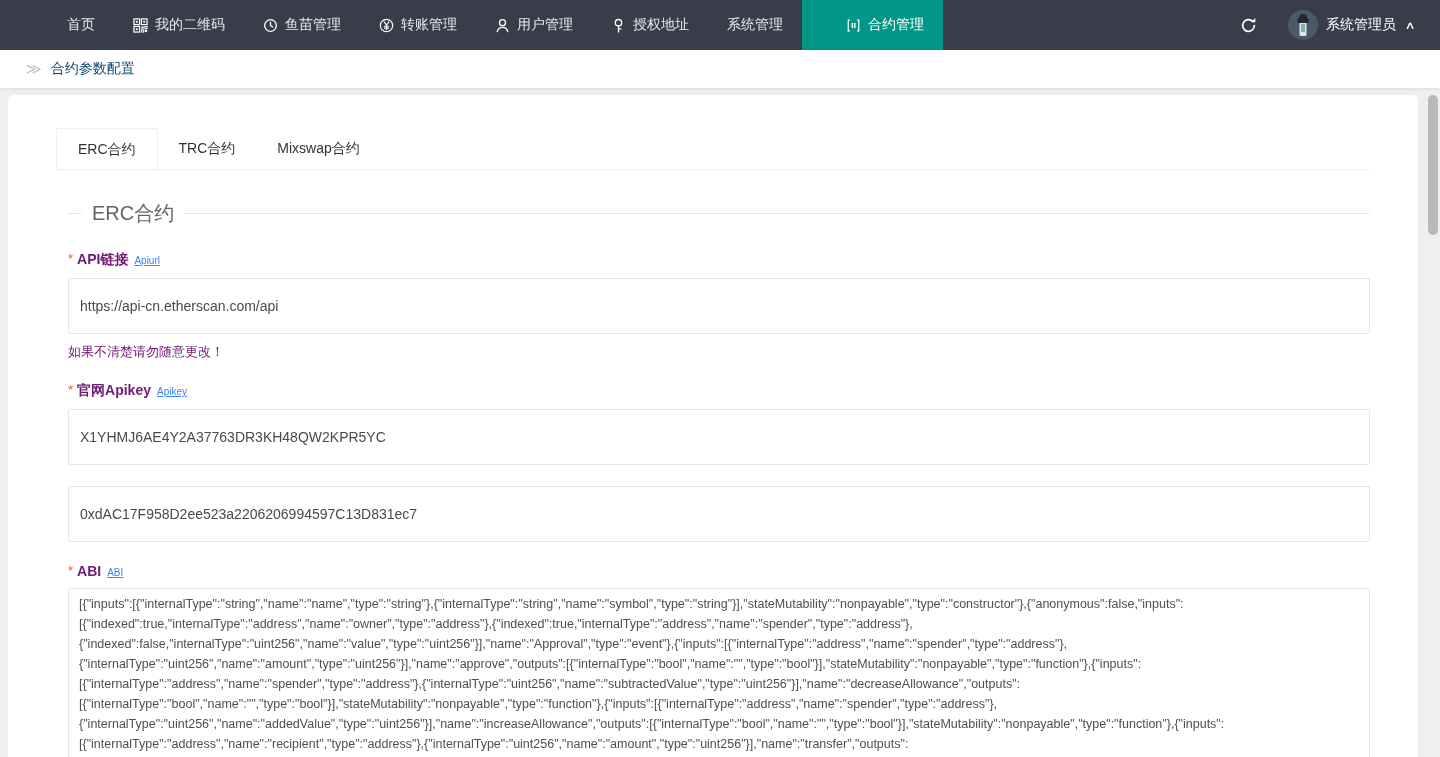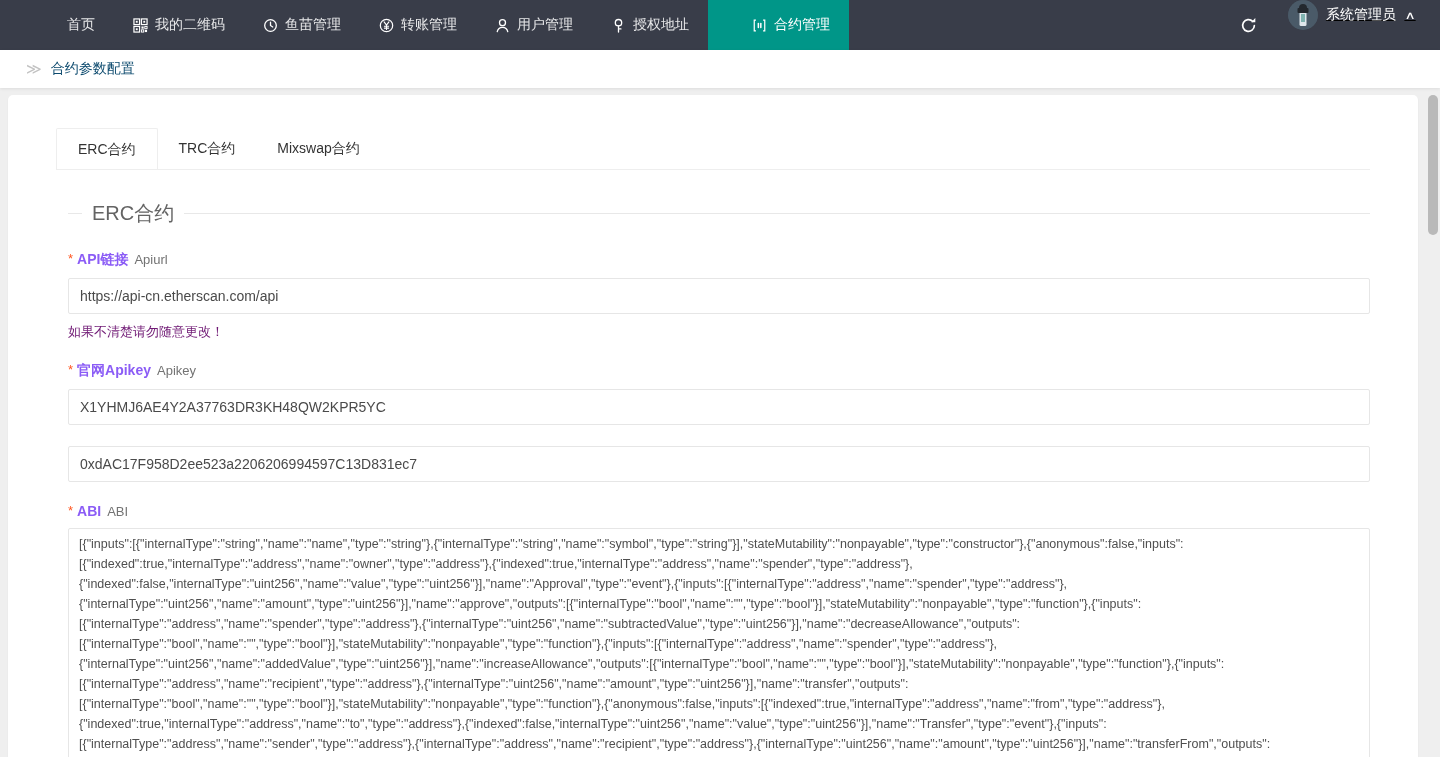--- a/index.html
+++ b/index.html
@@ -7,21 +7,21 @@
     font-family:"Liberation Sans","DejaVu Sans",sans-serif; background:#efefef; }
 
   
   .navbar { height:50px; background:#393d49; display:flex; justify-content:space-between; align-items:stretch; }
   .nav-left { display:flex; margin-left:48px; }
   .nav-item { display:flex; align-items:center; padding:0 19px; color:rgba(255,255,255,.88);
     font-size:14px; cursor:pointer; text-decoration:none; white-space:nowrap; }
   .nav-item.active { background:#009688; color:#fff;padding-left:44px; }
   .nav-ic { display:inline-flex; margin-right:7px; }
   .nav-ic svg { display:block; }
-  .nav-right { display:flex; align-items:flex-start; padding-right:16px;text-decoration:underline; }
+  .nav-right { display:flex; align-items:center; padding-right:16px; }
   .refresh-btn { display:flex; align-items:center; padding:0 20px; height:50px; cursor:pointer; }
   .userbox { display:flex; align-items:center; gap:8px; color:#fff; font-size:14px; padding:0 10px; cursor:pointer; }
   .avatar { width:30px; height:30px; border-radius:50%; overflow:hidden; background:#46545f; display:inline-flex; }
   .caret { font-size:11px; color:#fff; margin-left:2px; transform:scaleX(1.4); }
 
   
   .crumbbar { height:38px; background:#fff; display:flex; align-items:center; padding-left:26px;
     box-shadow:0 1px 3px rgba(0,0,0,.08); position:relative; z-index:2; }
   .crumb-sep { color:#c2c2c2; font-size:15px; margin-right:9px; }
   .crumb-cur { color:#0c4a6e; font-size:14px; }
@@ -40,23 +40,23 @@
 
   
   fieldset.section { border:none; border-top:1px solid #e8e8e8; margin:30px 0 4px 12px; }
   fieldset.section legend { margin-left:14px; padding:0 10px; font-size:20px; color:#646464; }
 
   
   .form { padding:20px 0 0 12px; }
   .f-item { margin-bottom:21px; }
   .label-row { margin-bottom:9px; font-size:14px; }
   .star { color:#ff5722; font-size:13px; margin-right:4px; vertical-align:top; }
-  .lz { color:#8b5cf6; font-weight:bold; }
-  .le { color:#737373; font-size:13px; margin-left:6px; }
-  .f-input { width:100%; height:36px; border:1px solid #e6e6e6; border-radius:2px;
+  .lz { color:#701a75; font-weight:bold; }
+  .le { color:#3b82f6; font-size:10px; margin-left:6px;text-decoration:underline; }
+  .f-input { width:100%; height:56px; border:1px solid #e6e6e6; border-radius:2px;
     padding:0 11px; font-size:14px; color:#4a4a4a; outline:none; background:#fff;
     font-family:"Liberation Sans","DejaVu Sans",sans-serif; }
   .helper { margin-top:9px; color:#701a75; font-size:13px; }
   .f-textarea { width:100%; height:420px; border:1px solid #e6e6e6; border-radius:2px;
     padding:5px 10px; font-size:12.5px; line-height:20px; color:#4f4f4f; outline:none; resize:none;
     font-family:"Liberation Sans","DejaVu Sans",sans-serif; overflow:hidden; }
 </style>
 </head>
 <body>
 
@@ -110,20 +110,23 @@
       <span>用户管理</span>
     </a>
     <a class="nav-item">
       <span class="nav-ic">
           <svg width="15" height="15" viewBox="0 0 16 16">
             <circle cx="8" cy="5" r="3.4" fill="none" stroke="#fff" stroke-width="1.4"></circle>
             <path d="M8 8.4V15M8 11.6h2.6" fill="none" stroke="#fff" stroke-width="1.4" stroke-linecap="round"></path>
           </svg>
         </span>
       <span>授权地址</span>
+    </a>
+    <a class="nav-item">
+      <span>系统管理</span>
     </a>
     <a class="nav-item active">
       <span class="nav-ic">
           <svg width="15" height="15" viewBox="0 0 16 16">
             <path d="M4.2 2.2H2.4v11.6h1.8M11.8 2.2h1.8v11.6h-1.8" fill="none" stroke="#fff" stroke-width="1.3"></path>
             <rect x="6" y="5" width="1.6" height="6" rx=".8" fill="#fff"></rect>
             <rect x="8.6" y="5" width="1.6" height="6" rx=".8" fill="#fff"></rect>
           </svg>
         </span>
       <span>合约管理</span>

